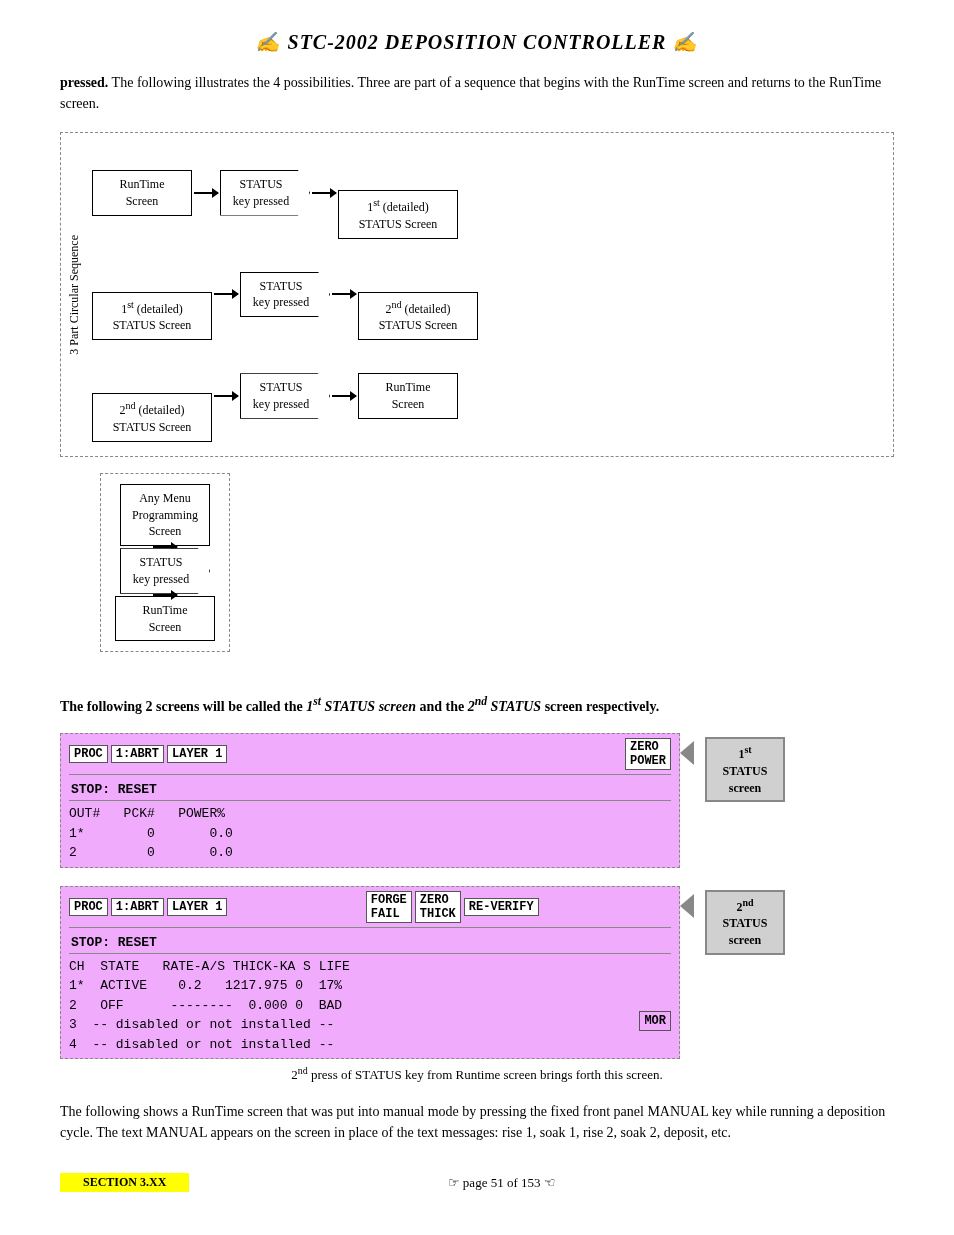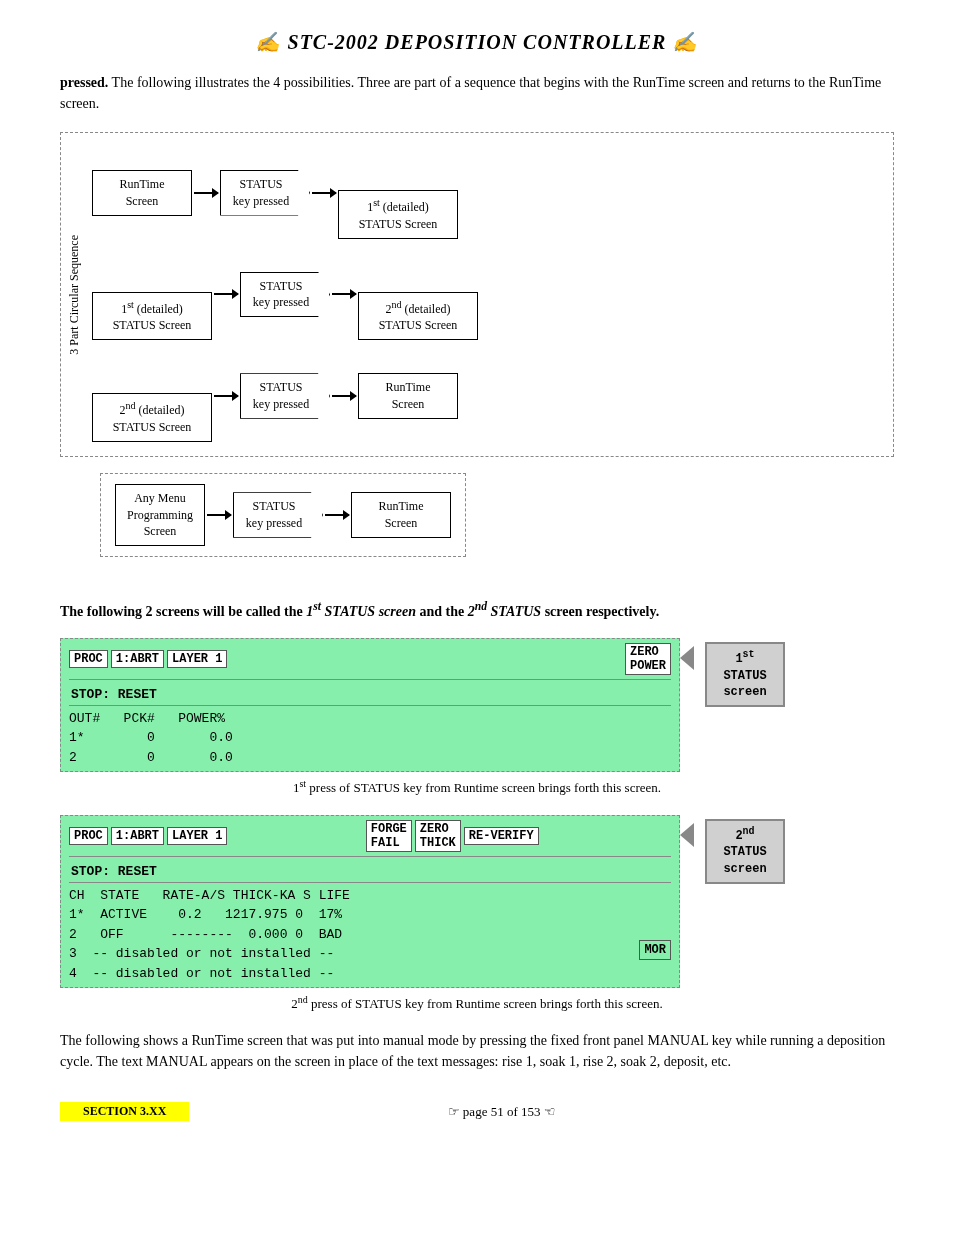--- a/index.html
+++ b/index.html
@@ -111,20 +111,21 @@
 
     
     .standalone-box {
       border: 1px dashed #888;
       padding: 10px 14px;
       display: flex;
       align-items: center;
       gap: 0;
       width: fit-content;
       margin-left: 40px;
+      flex-direction: column;
     }
 
     
     .bold-section {
       font-size: 14px;
       font-weight: bold;
       margin: 18px 0 16px 0;
       line-height: 1.5;
     }
     .bold-section i { font-style: italic; }
@@ -134,21 +135,21 @@
       margin-bottom: 18px;
     }
     .lcd-wrapper {
       position: relative;
       display: flex;
       align-items: flex-start;
       margin-bottom: 6px;
     }
     .lcd-screen {
       border: 1px dashed #888;
-      background: #86efac;
+      background: #f0abfc;
       font-family: 'Courier New', monospace;
       font-size: 14px;
       padding: 4px 8px;
       width: 620px;
       flex-shrink: 0;
     }
     .lcd-cell {
       border: 1px solid #555;
       padding: 1px 4px;
       font-size: 12px;
@@ -181,21 +182,20 @@
       align-self: flex-start;
       margin-top: 4px;
       width: 80px;
       line-height: 1.4;
     }
     
     .badge-arrow {
       display: flex;
       align-items: flex-start;
       gap: 0;
-      font-family: Liberation Mono, monospace;
     }
     .badge-triangle {
       width: 0;
       height: 0;
       border-top: 12px solid transparent;
       border-bottom: 12px solid transparent;
       border-right: 14px solid #888;
       margin-top: 8px;
       margin-right: -1px;
     }
@@ -311,23 +311,20 @@
         <div class="lcd-data">OUT#   PCK#   POWER%
 1*        0       0.0
 2         0       0.0</div>
       </div>
     </div>
 
     <div class="badge-arrow">
       <div class="badge-triangle"></div>
       <div class="status-badge">1<sup>st</sup> STATUS<br>screen</div>
     </div>
-  </div>
-  <div class="caption-text">
-    1<sup>st</sup> press of STATUS key from Runtime screen brings forth this screen.
   </div>
 </div>
 
 <div class="lcd-section">
   <div class="lcd-wrapper">
     <div class="lcd-screen" style="position: relative;">
 
       <div style="display:flex; align-items:center; border-bottom:1px solid #888; padding-bottom:4px; margin-bottom:3px; gap:3px; flex-wrap:wrap;">
         <span class="lcd-cell">PROC</span>
         <span class="lcd-cell">1:ABRT</span>

